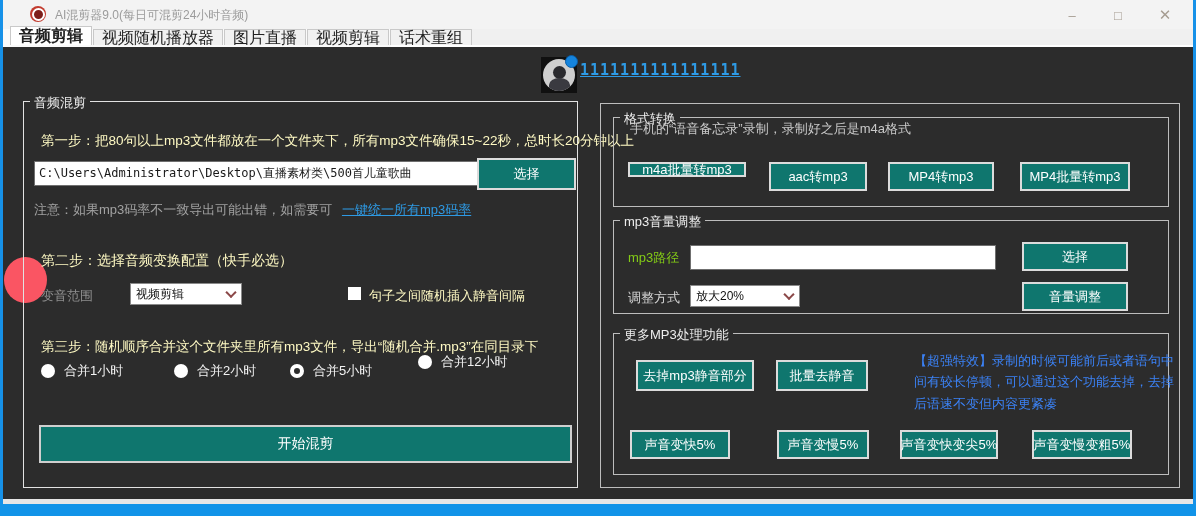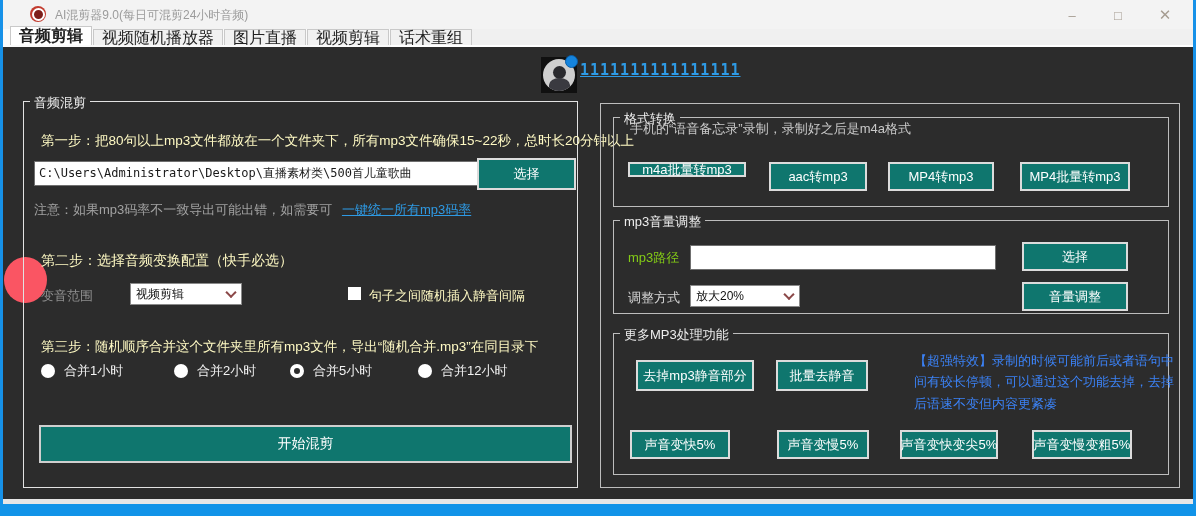--- a/index.html
+++ b/index.html
@@ -133,21 +133,21 @@
       <span class="radio-label">合并1小时</span>
     </div>
     <div class="radio-item" style="left:150px;top:260px;">
       <span class="radio"></span>
       <span class="radio-label">合并2小时</span>
     </div>
     <div class="radio-item" style="left:266px;top:260px;">
       <span class="radio selected"></span>
       <span class="radio-label">合并5小时</span>
     </div>
-    <div class="radio-item" style="left:394px;top:260px;">
+    <div class="radio-item" style="left:394px;top:251px;">
       <span class="radio"></span>
       <span class="radio-label">合并12小时</span>
     </div>
 
     <div class="btn-red" style="left:15px;top:323px;width:533px;height:38px;font-size:14px;border-color:#cfcfcf;">开始混剪</div>
   </div>
 
   <div class="gbox dim" style="left:600px;top:103px;width:580px;height:385px;">
 
     <div class="gbox dim" style="left:12px;top:13px;width:556px;height:90px;">

